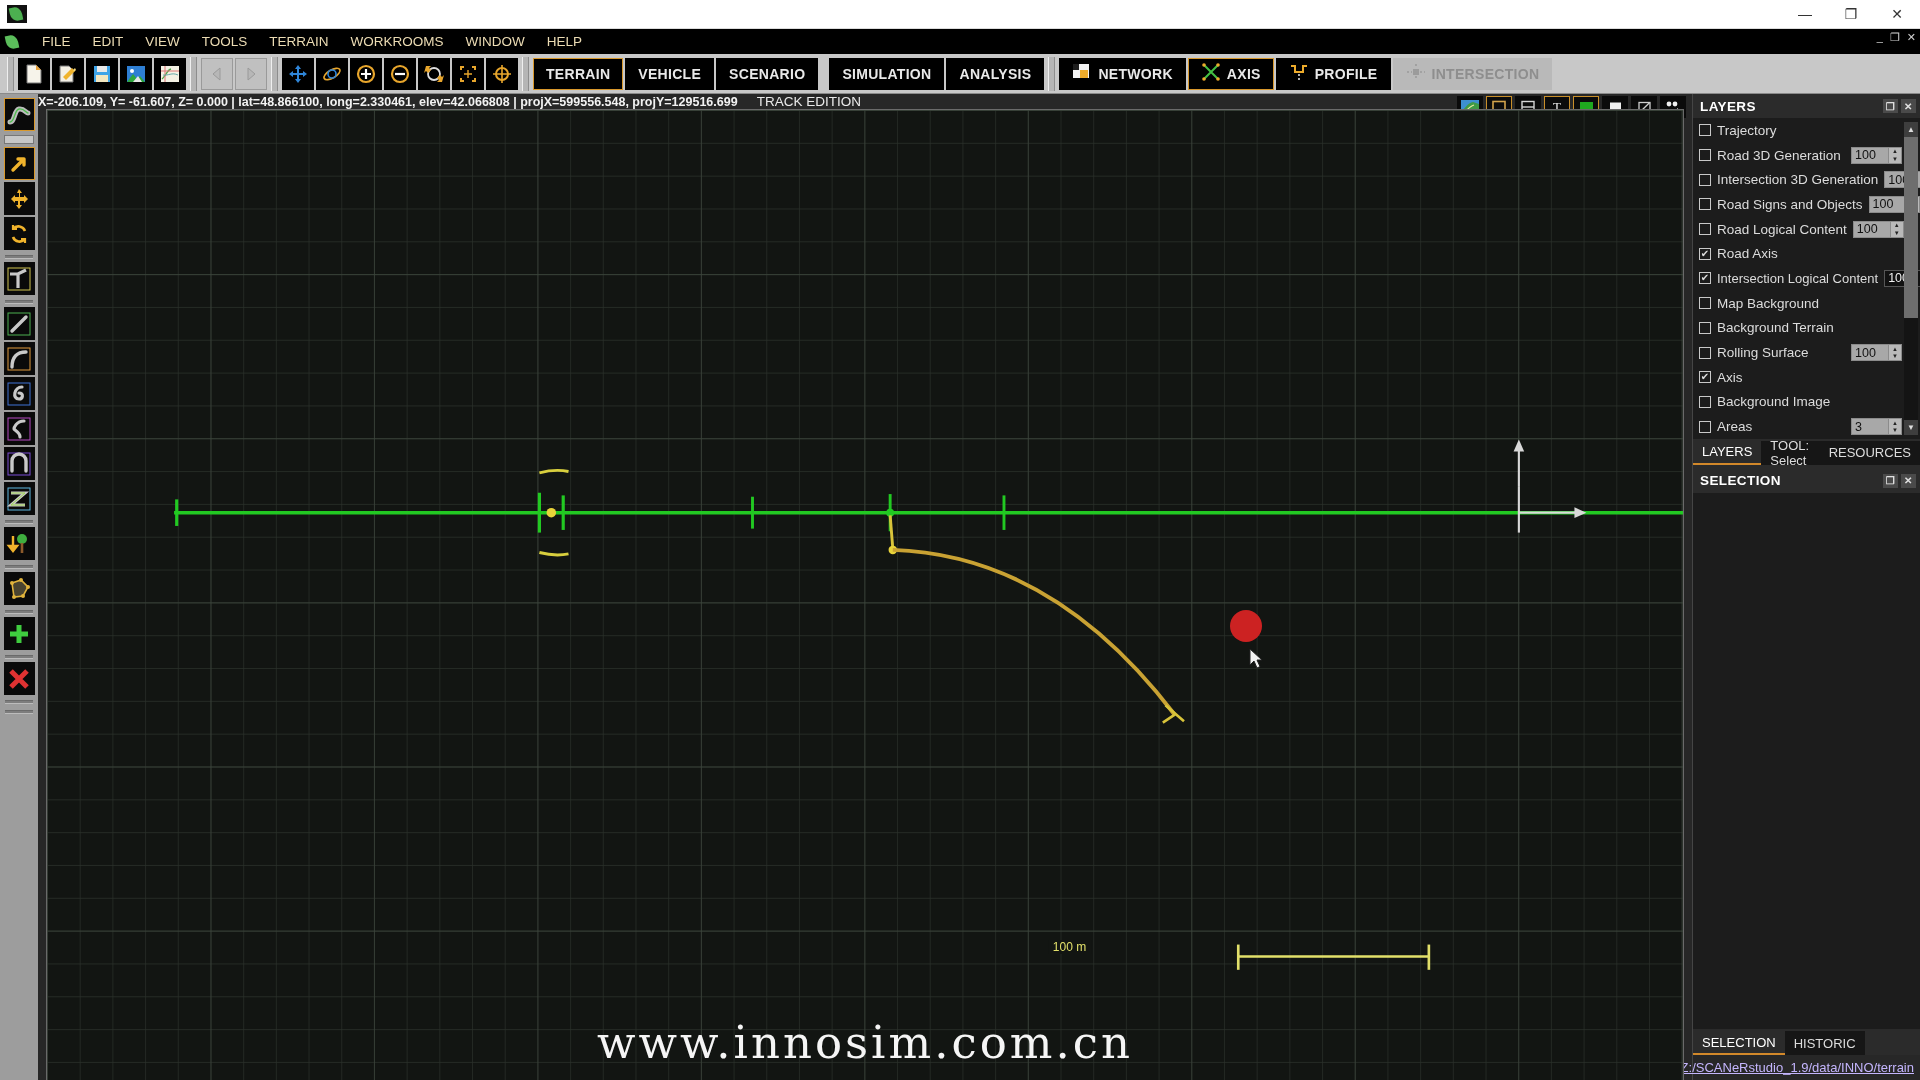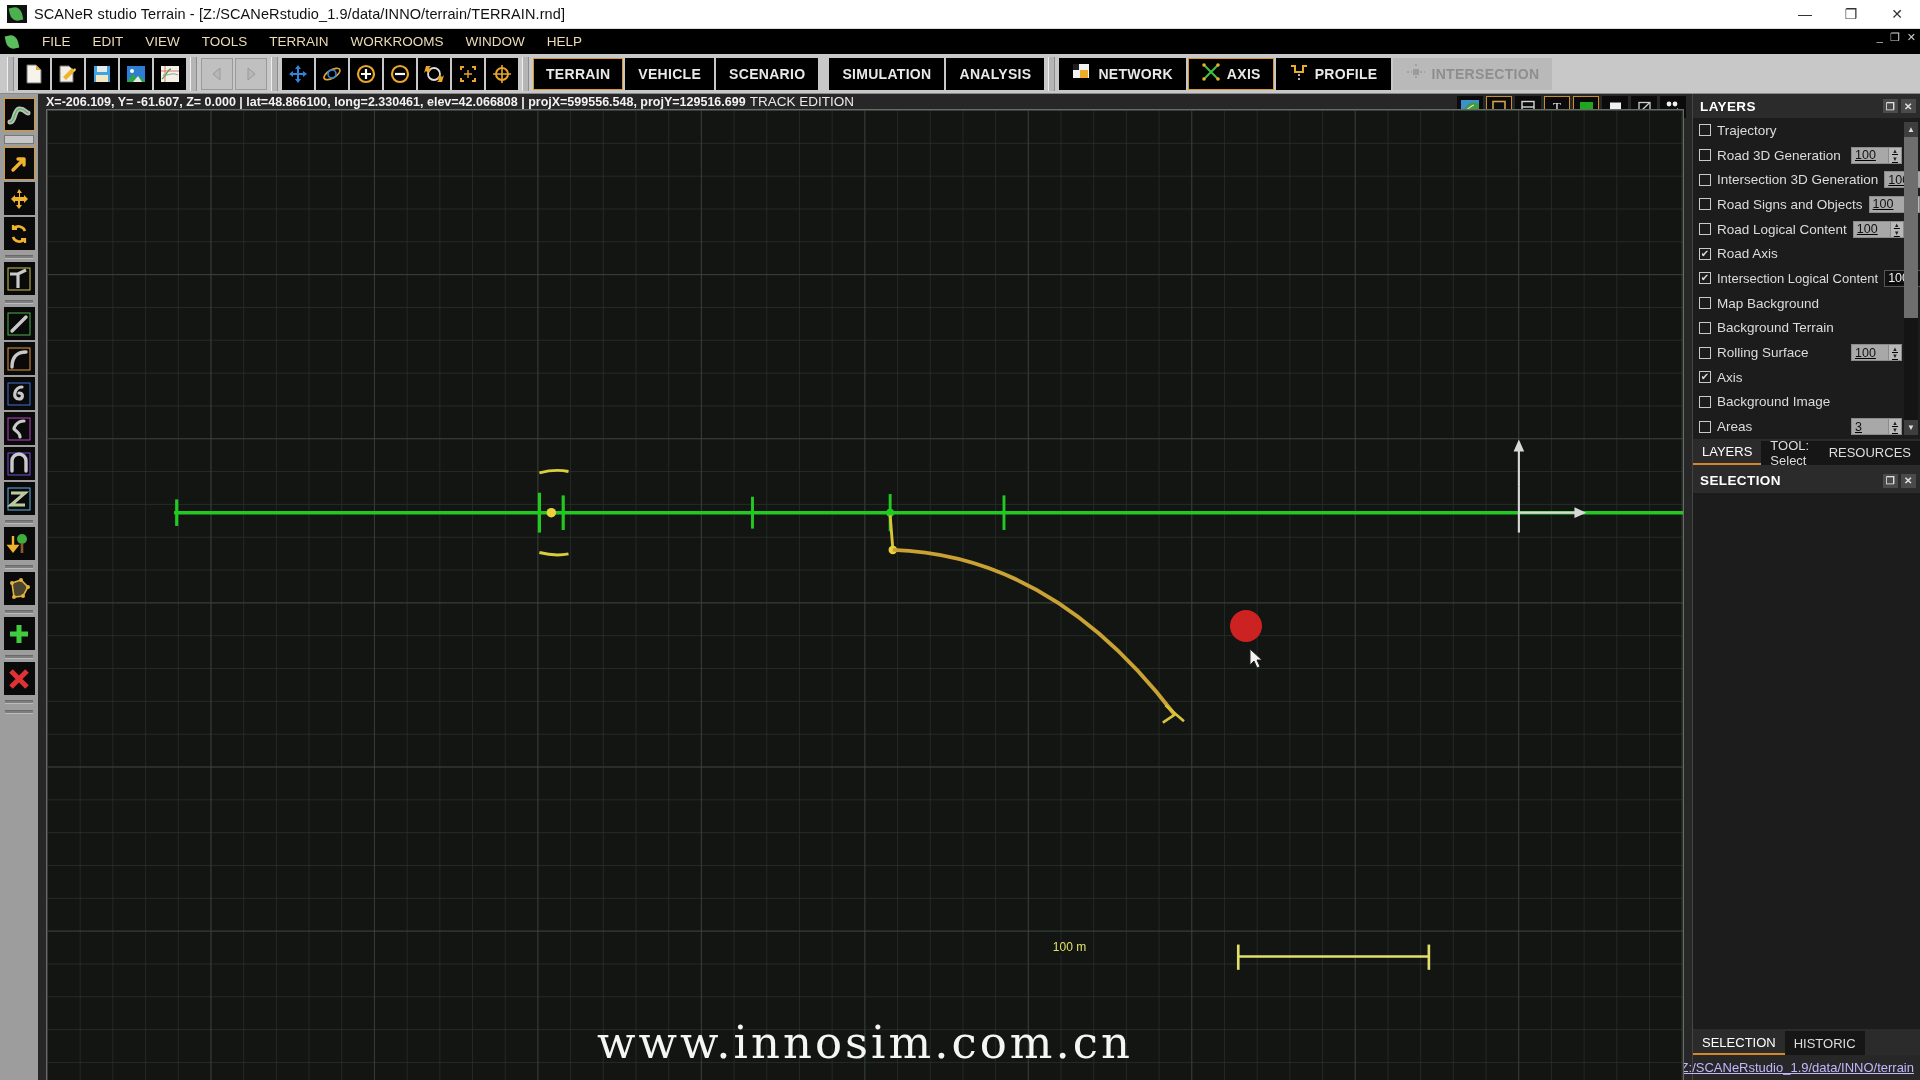--- a/index.html
+++ b/index.html
@@ -66,22 +66,22 @@
     align-items:center; padding-top:4px; }
   .lbtn { width:31px; height:33px; background:#0a0a0a; margin-bottom:2px;
     display:flex;align-items:center;justify-content:center; position:relative;}
   .lbtn.sel { border:1px solid #d8982c; }
   .lsep { width:28px; height:4px; background:#7d7d7d; border-top:1px solid #6a6a6a;
     border-bottom:1px solid #bcbcbc; margin:3px 0; }
   .lslider { width:30px; height:9px; background:#c7c7c7; border:1px solid #777; margin:2px 0 3px; }
 
   
   #center { flex:1; background:#272727; display:flex; flex-direction:column; min-width:0;}
-  #statusline { height:26px; display:flex; align-items:center; padding-left:8px;
-    color:#e6e6e6; font-size:12.5px; gap:0; position:relative; }
+  #statusline { height:26px; display:flex; align-items:center; 
+    color:#e6e6e6; font-size:12.5px; gap:15px; position:relative; }
   #statusline .coords { font-weight:bold; font-size:12.5px; color:#f2f2f2; }
   #statusline .mode { margin-left:4px; font-size:13.5px; color:#eaeaea; }
   #viewtools { position:absolute; right:6px; top:0; height:26px; display:flex; align-items:center; }
   .vbtn { width:26px;height:22px;background:#0b0b0b;margin-left:3px;
     display:flex;align-items:center;justify-content:center; }
   .vbtn.sel { border:1px solid #c98f2a; }
 
   #canvaswrap { flex:1; padding:0 8px 8px 8px; }
   #canvas { width:100%; height:100%; background:#3b82f6; border:1px solid #6a6a6a; position:relative; overflow:hidden;}
 
@@ -100,21 +100,21 @@
   .panelhead .btns span { width:15px;height:14px;background:#4a4a4a;color:#e0e0e0;
     font-size:10px; display:flex;align-items:center;justify-content:center;}
 
   #layerlist { background:#1c1c1c; position:relative; }
   .layerrow { height:24.7px; display:flex; align-items:center; padding-left:6px; gap:6px; }
   .chk { width:12px;height:12px; border:1px solid #c9c9c9; background:#1c1c1c;
     display:flex;align-items:center;justify-content:center; flex:0 0 auto; }
   .chk.on::after { content:"✔"; color:#dcdcdc; font-size:10px; line-height:1; }
   .lname { color:#dcdcdc; font-size:13.5px; white-space:nowrap; }
   .spin { margin-left:auto; margin-right:18px; display:flex; align-items:flex-start;
-    height:17px;text-decoration:underline; }
+    height:17px; }
   .spin .val { width:38px; height:17px; background:#a8a8a8; color:#111; font-size:12.5px;
     display:flex;align-items:center; padding-left:3px; border:1px solid #8b8b8b; }
   .spin.dark .val { background:#111; color:#f0f0f0; border:1px solid #555; }
   .spin .arrows { width:13px;height:17px; background:#b9b9b9; border:1px solid #8b8b8b;
     border-left:none; display:flex;flex-direction:column; }
   .spin.dark .arrows { background:#111; border:1px solid #555; border-left:none;}
   .spin .arrows i { flex:1; display:flex;align-items:center;justify-content:center;
     font-size:6px; color:#222; font-style:normal; }
   .spin.dark .arrows i { color:#ddd; }
   #layerscroll { position:absolute; right:2px; top:4px; bottom:4px; width:14px;
@@ -137,21 +137,20 @@
   #bottombar a { color:#c4b5fd; }
 </style>
 </head>
 <body>
 
 <div id="titlebar">
   <div class="logo">
     <div class="sq"></div>
       <div class="leaf"></div>
   </div>
-  <div class="title">SCANeR studio Terrain - [Z:/SCANeRstudio_1.9/data/INNO/terrain/TERRAIN.rnd]</div>
   <div id="win-buttons">
     <div>—</div>
     <div>❐</div>
     <div class="close">✕</div>
   </div>
 </div>
 
 <div id="menubar">
   <div class="mlogo">
       <div class="leaf"></div>

